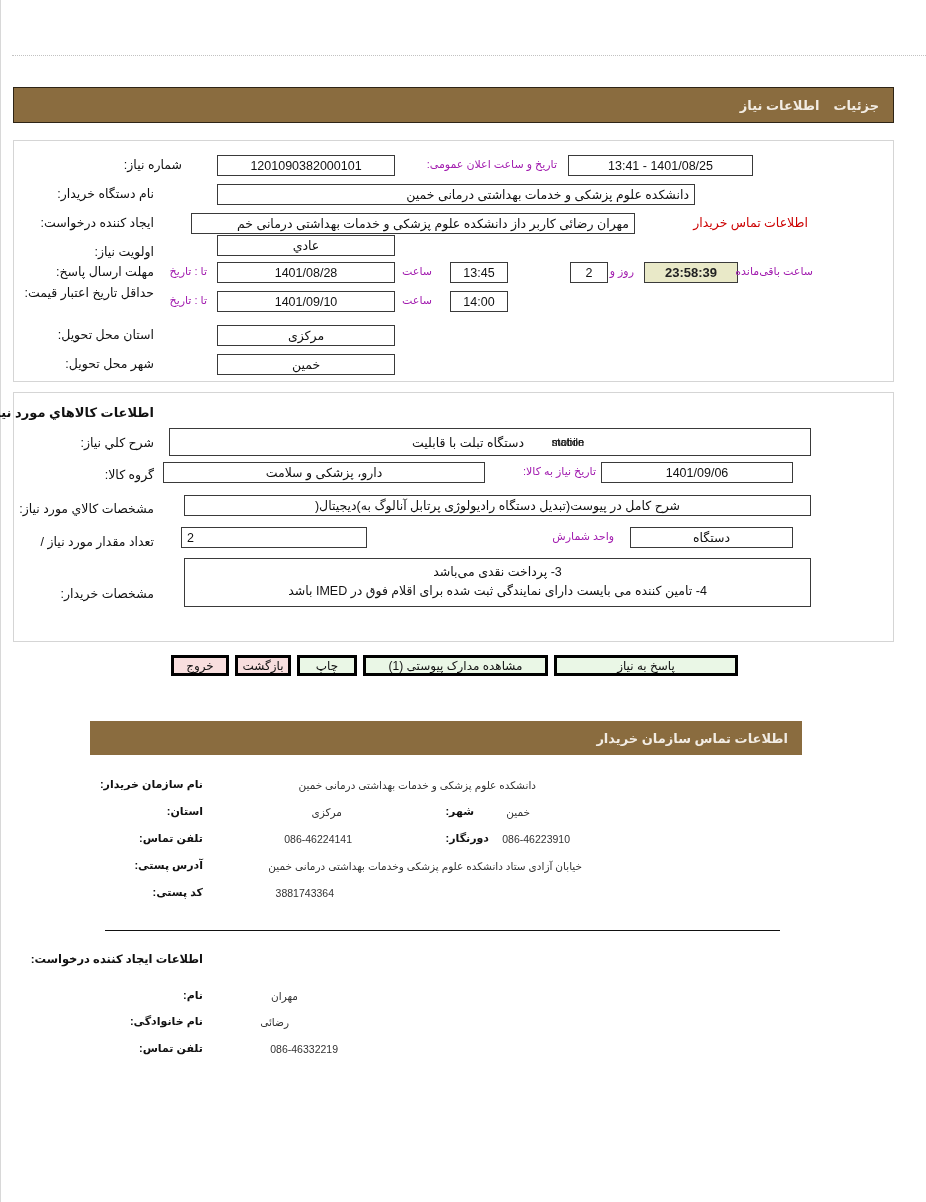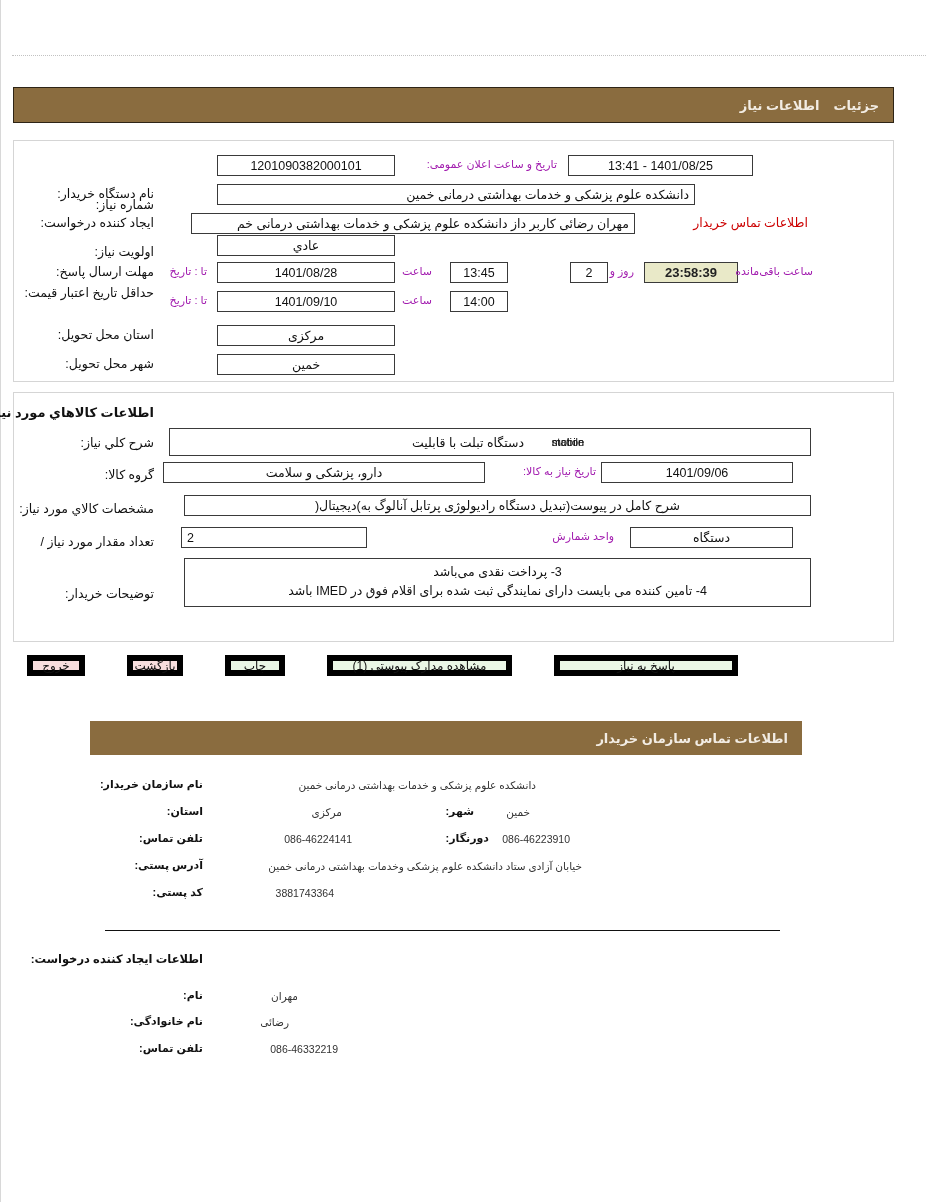--- a/index.html
+++ b/index.html
@@ -145,32 +145,31 @@
   
   #button-row {
     position: absolute;
     right: 188px; top: 655px;
     display: flex;
     flex-direction: row;
     gap: 6px;
     align-items: center;
   }
   .btn {
-    border: 6px solid #000000;
+    border: 3px solid #000000;
     font-size: 12px;
     color: #111;
     height: 21px;
     display: flex;
     align-items: center;
     justify-content: center;
     cursor: pointer;
     padding: 0 6px;
     white-space: nowrap;
     font-family: "Liberation Sans", "DejaVu Sans", sans-serif;
-    margin-left: 36px;
   }
   .btn.green { background: #eaf7e6; }
   .btn.pink  { background: #f8dede; }
   .crow {
     position: absolute;
     display: flex;
     align-items: baseline;
     white-space: nowrap;
     font-size: 11px;
   }
@@ -221,21 +220,21 @@
 
 <div class="brown-bar" id="details-header">
   <div class="bar-inner">
     <span>جزئیات</span>
     <span>اطلاعات نیاز</span>
   </div>
 </div>
 
 <div class="panel" id="panel-need"></div>
 
-<div class="frow" style="right:772px; top:158px;margin-top:40px;">
+<div class="frow" style="right:744px; top:158px;">
   <span class="flabel">شماره نیاز:</span>
 </div>
 <div class="fbox num" style="position:absolute; right:531px; top:155px; width:178px;">1201090382000101</div>
 <div class="inline-text" style="position:absolute; right:364px; top:158px;">تاریخ و ساعت اعلان عمومی:</div>
 <div class="fbox" style="position:absolute; right:173px; top:155px; width:185px;">1401/08/25 - 13:41</div>
 
 <div class="frow" style="right:772px; top:187px;">
   <span class="flabel">نام دستگاه خریدار:</span>
 </div>
 <div class="fbox" style="position:absolute; right:231px; top:184px; width:478px; justify-content:flex-start;">دانشکده علوم پزشکی و خدمات بهداشتی  درمانی خمین</div>
@@ -311,21 +310,21 @@
 <div class="fbox" style="position:absolute; right:115px; top:495px; width:627px;">شرح کامل در پیوست(تبدیل دستگاه رادیولوژی پرتابل آنالوگ به)دیجیتال(</div>
 
 <div class="frow" style="right:772px; top:535px;">
   <span class="flabel">تعداد مقدار مورد نیاز /</span>
 </div>
 <div class="fbox num" style="position:absolute; right:559px; top:527px; width:186px; justify-content:flex-start;">2</div>
 <div class="inline-text" style="position:absolute; right:307px; top:530px;">واحد شمارش</div>
 <div class="fbox" style="position:absolute; right:133px; top:527px; width:163px;">دستگاه</div>
 
 <div class="frow" style="right:772px; top:587px;">
-  <span class="flabel">توضیحات خریدار:</span>
+  <span class="flabel">مشخصات خریدار:</span>
 </div>
 <div class="fbox multiline" id="remarks-box" style="position:absolute; right:115px; top:558px; width:627px;">
     <div style="text-align: center;">3- پرداخت نقدی می‌باشد</div>
     <div style="text-align: center;">4- تامین کننده می بایست دارای نمایندگی ثبت شده برای اقلام فوق در IMED باشد</div>
   </div>
 
 <div id="button-row">
     <div class="btn green" style="width: 184px;">پاسخ به نیاز</div>
     <div class="btn green" style="width: 185px;">مشاهده مدارک پیوستی (1)</div>
     <div class="btn green" style="width: 60px;">چاپ</div>

